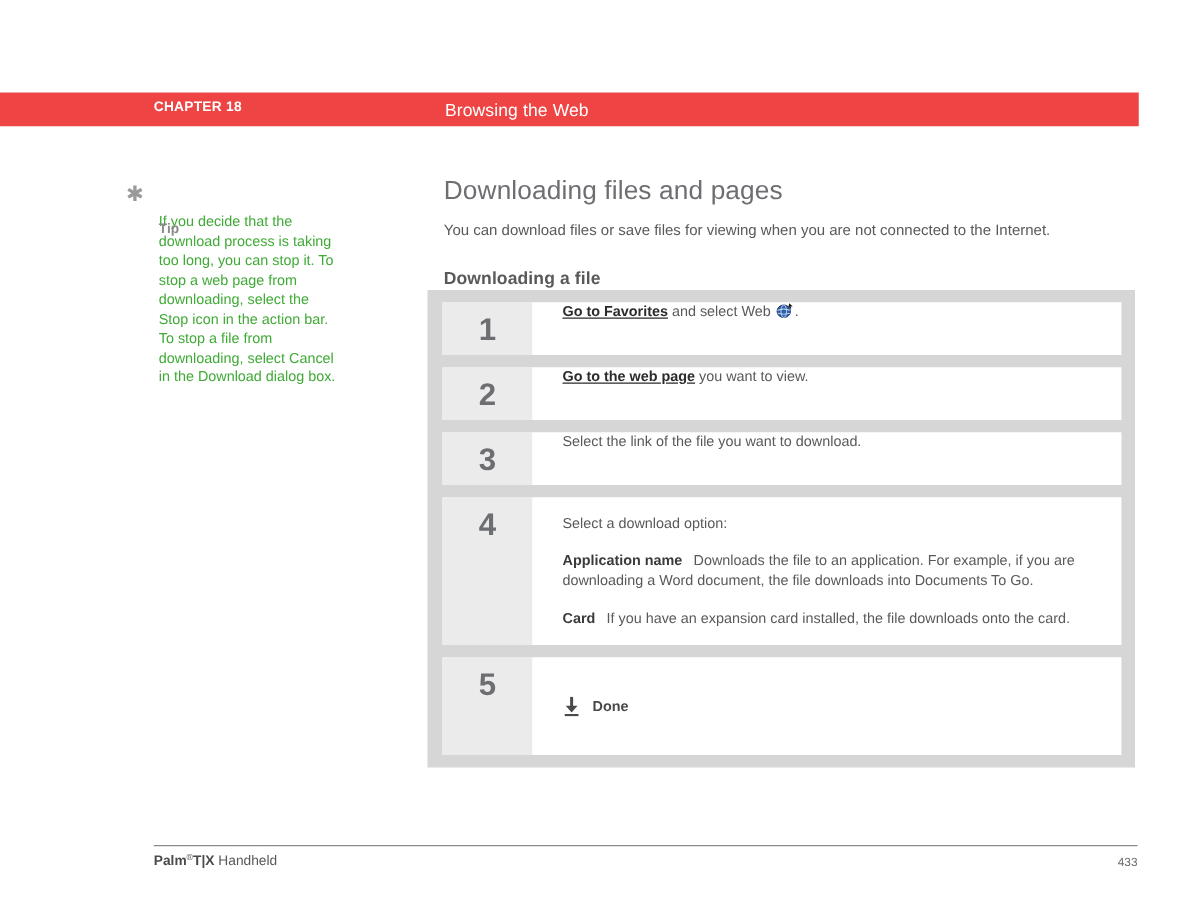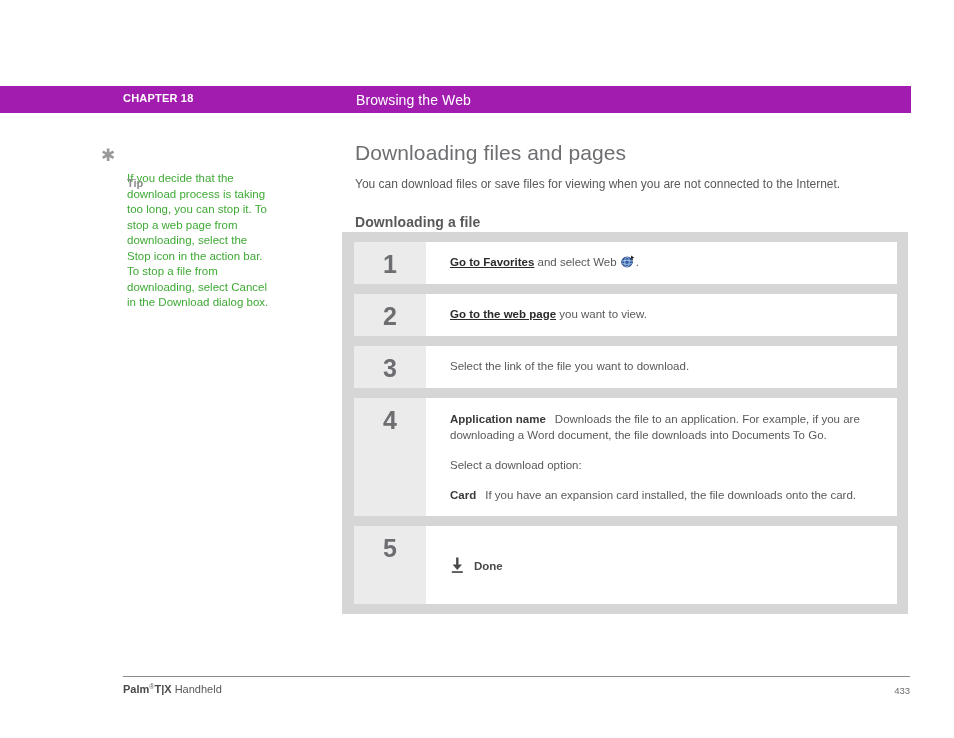--- a/index.html
+++ b/index.html
@@ -17,22 +17,21 @@
     color: #58595b;
   }
 
   
   .page-header {
     position: absolute;
     left: 0;
     top: 74px;
     width: 911px;
     height: 27px;
-    background: #a21caf;
-    margin-top: 12px;
+    background: #ef4444;
   }
   .page-header .chapter-label {
     position: absolute;
     left: 123px;
     top: 6px;
     font-size: 11px;
     font-weight: bold;
     color: #ffffff;
     letter-spacing: 0.2px;
   }
@@ -176,21 +175,21 @@
     color: #3a3a3c;
   }
   .term-gap {
     display: inline-block;
     width: 9px;
   }
 
   
   .row-1 .step-body,
   .row-2 .step-body,
-  .row-3 .step-body { padding-top: 12px; padding-bottom: 12px; }
+  .row-3 .step-body { padding-top: 0; padding-bottom: 12px; }
   .row-1, .row-2, .row-3 { min-height: 42px; }
   .row-4 { min-height: 118px; }
   .row-5 { min-height: 78px; }
 
   
   .globe-icon {
     display: inline-block;
     width: 14px;
     height: 13px;
     vertical-align: -2px;
@@ -307,24 +306,24 @@
     <div class="step-body">
       <p>Select the link of the file you want to download.</p>
     </div>
   </div>
 
   <div class="step-row row-4">
     <div class="step-num-cell">
       <span class="step-num">4</span>
     </div>
     <div class="step-body">
+      <p>Select a download option:</p>
       <p>
         <span class="term">Application name</span><span class="term-gap"></span><span>Downloads the file to an application. For example, if you are downloading a Word document, the file downloads into Documents To Go.</span>
       </p>
-      <p>Select a download option:</p>
       <p>
         <span class="term">Card</span><span class="term-gap"></span><span>If you have an expansion card installed, the file downloads onto the card.</span>
       </p>
     </div>
   </div>
 
   <div class="step-row row-5">
     <div class="step-num-cell">
       <span class="step-num">5</span>
     </div>

